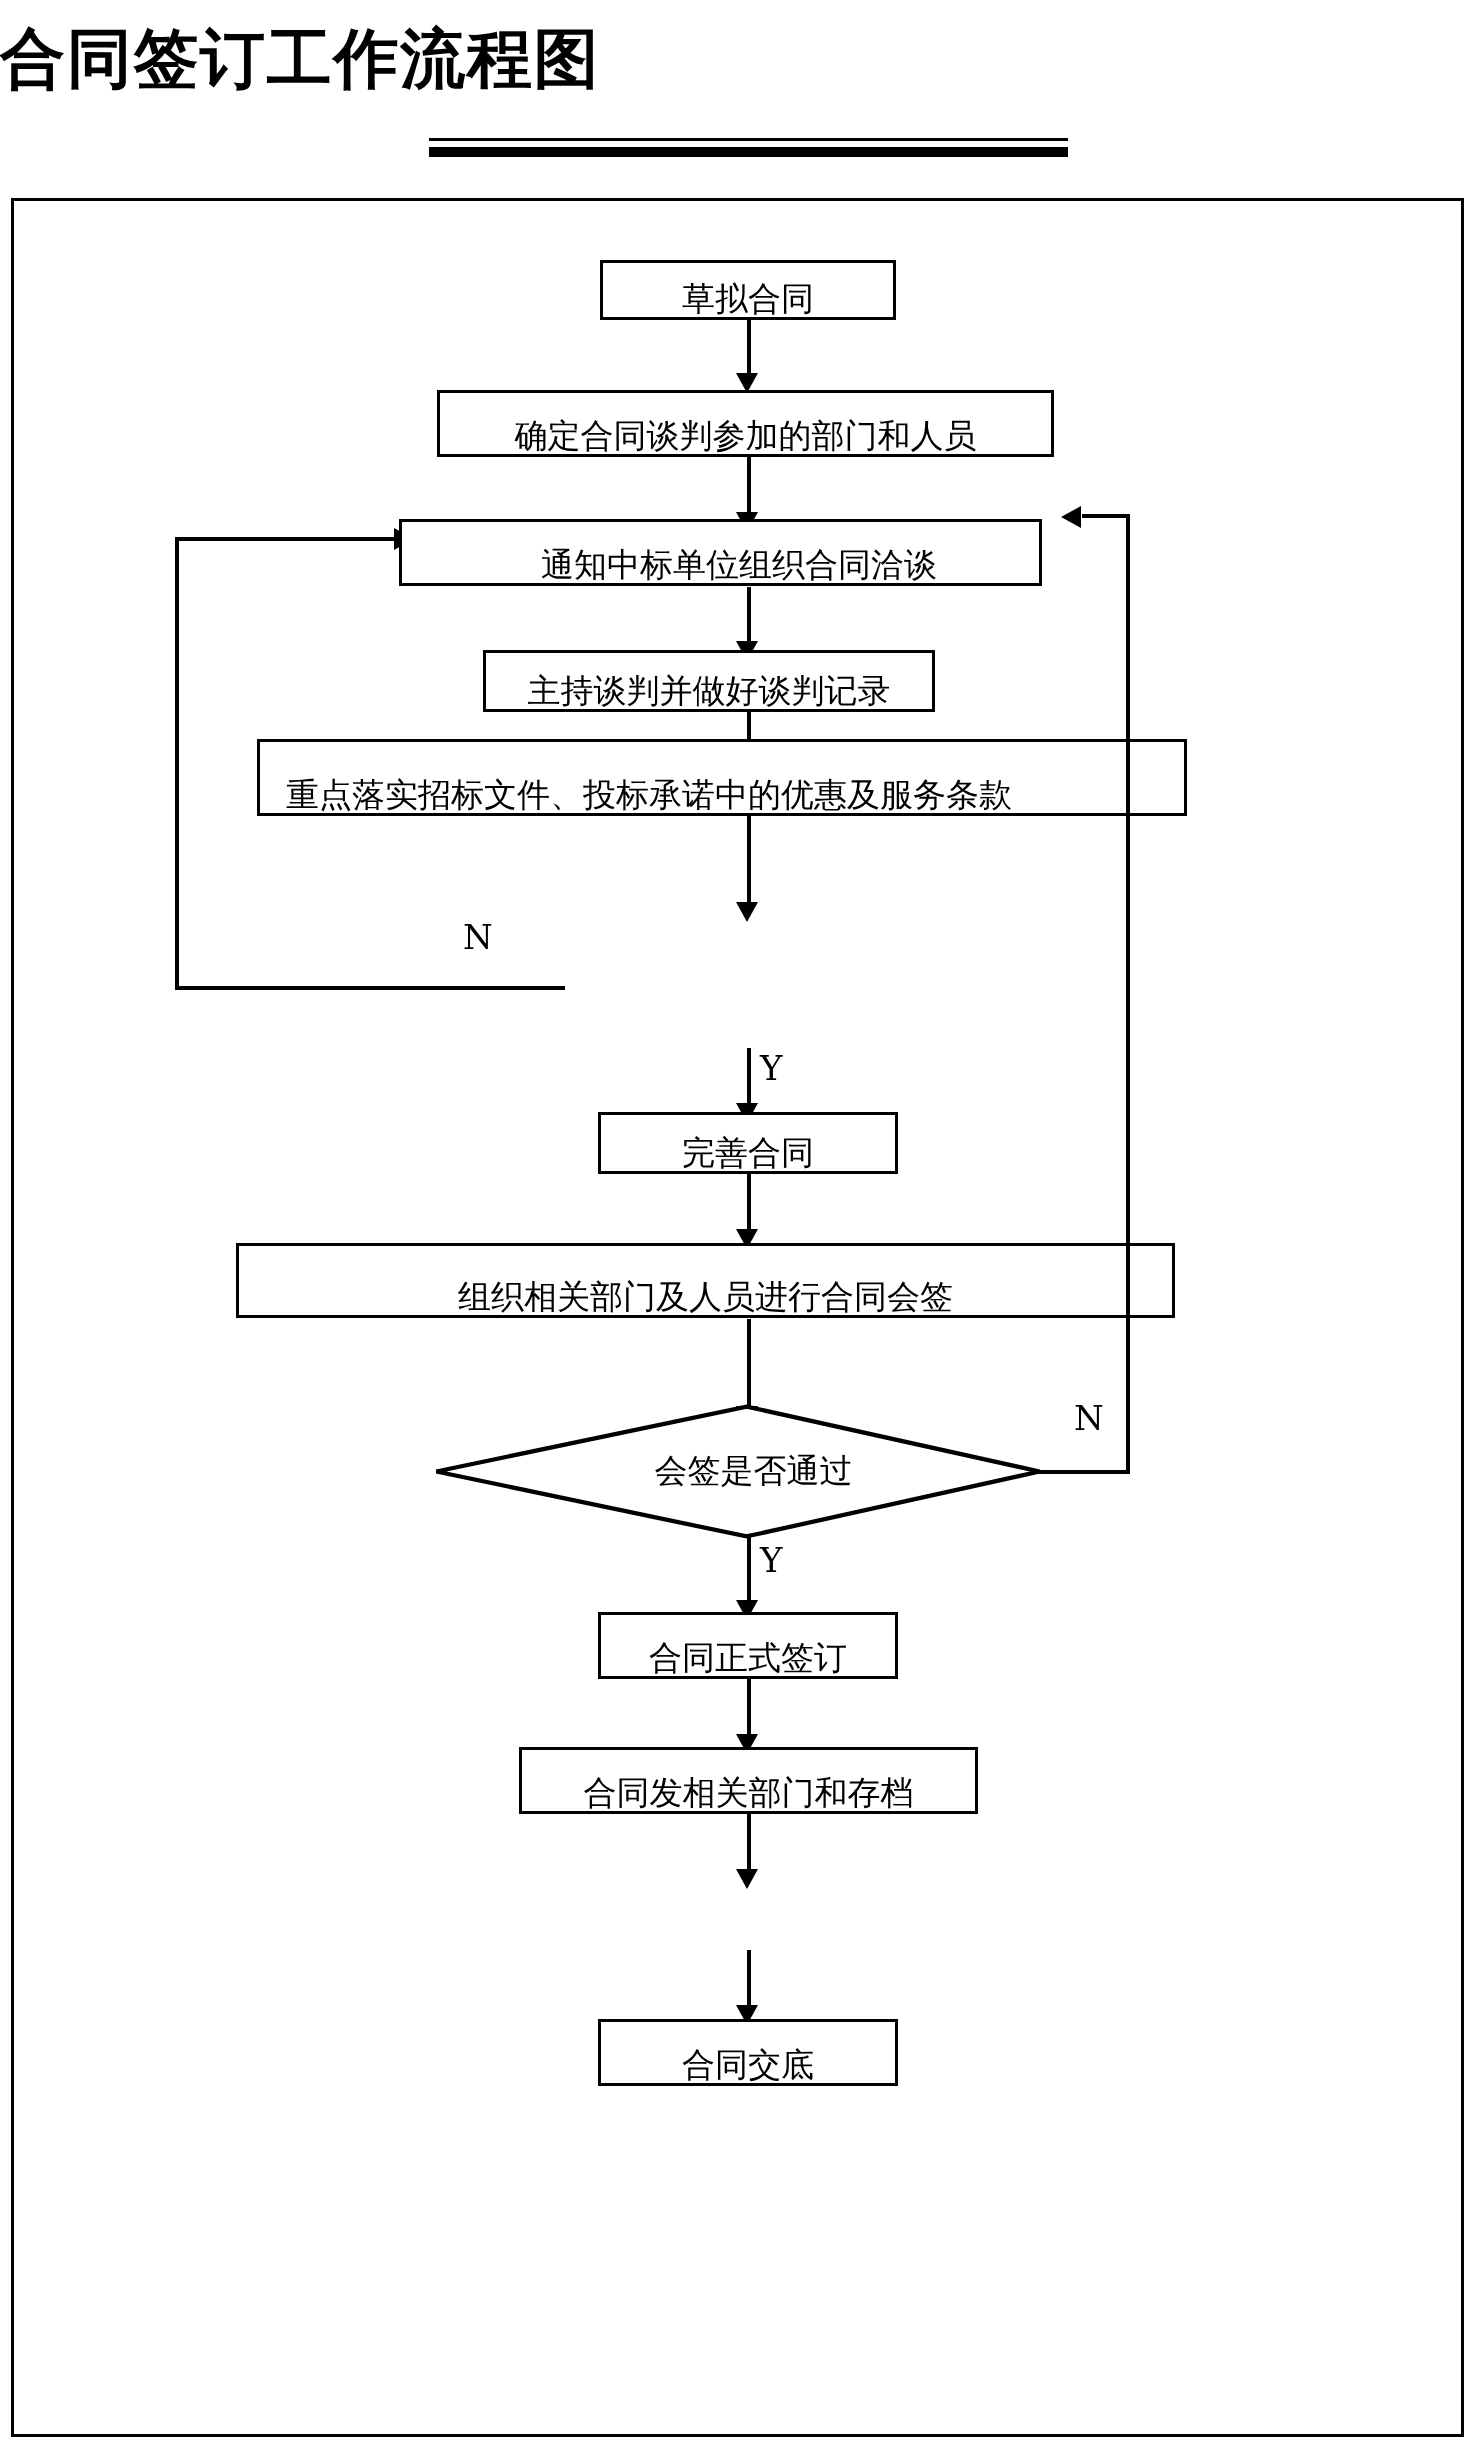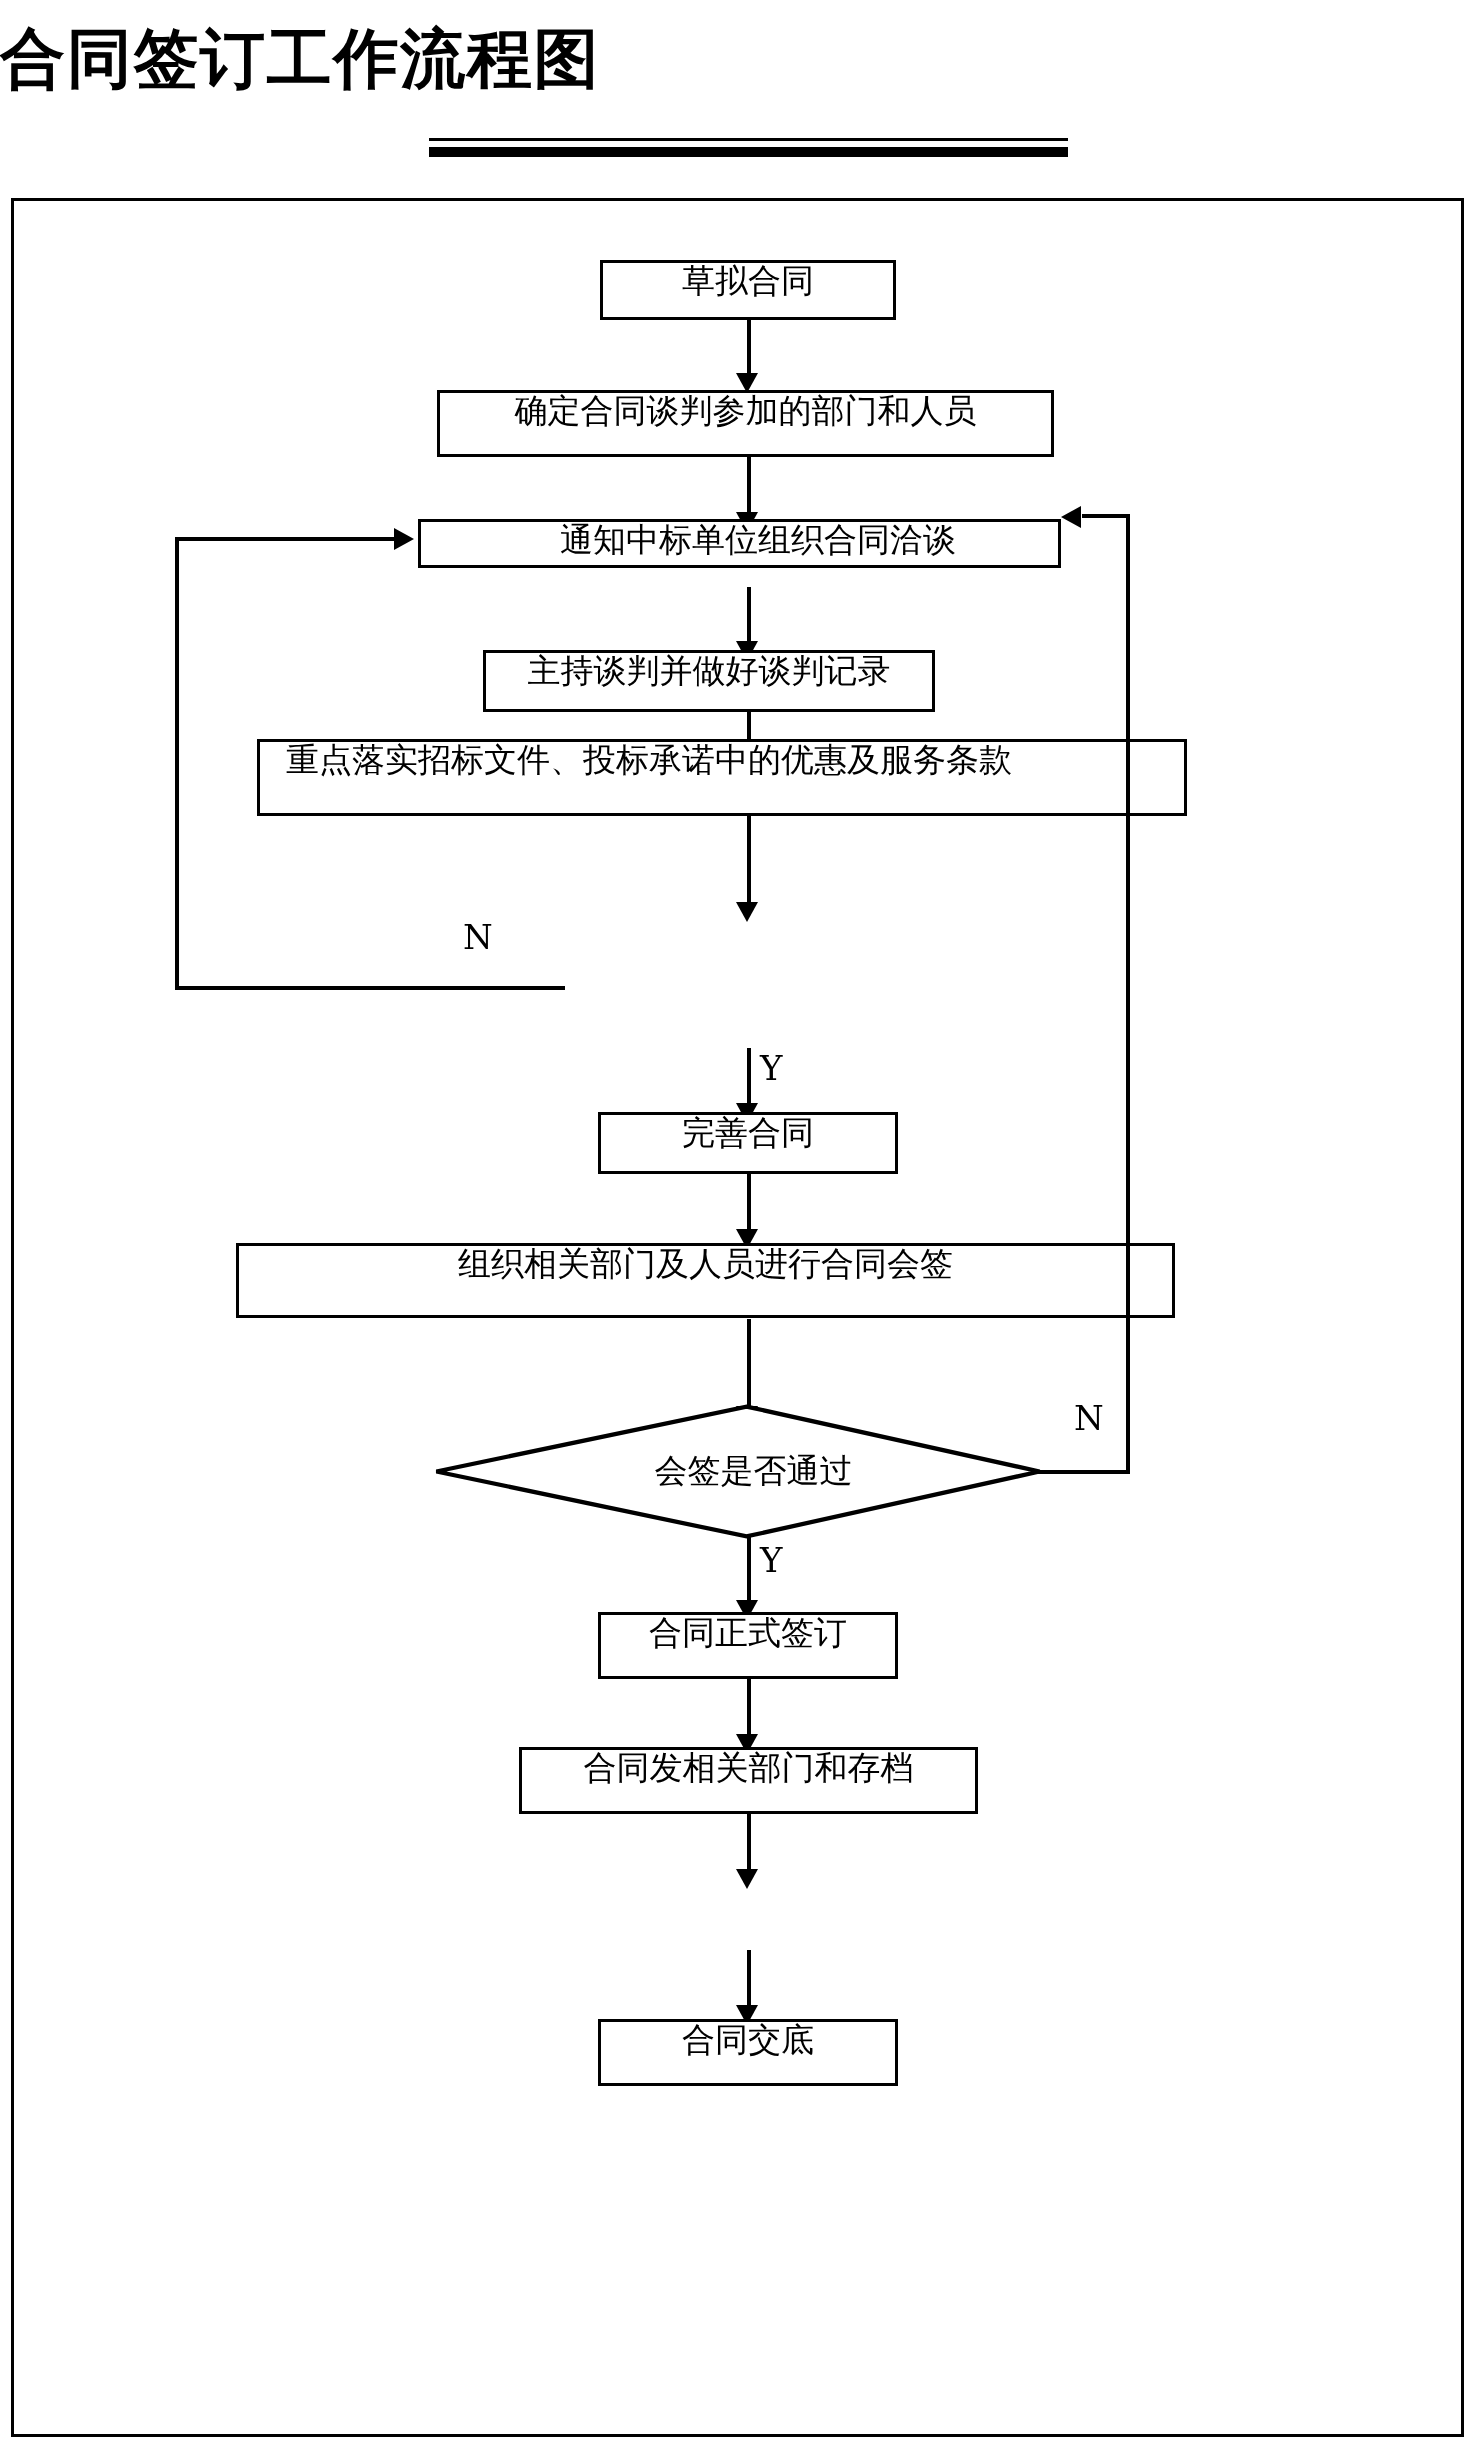--- a/index.html
+++ b/index.html
@@ -59,21 +59,21 @@
     background: #ffffff;
   }
 
   
   .node {
     position: absolute;
     border: 3.4px solid #000000;
     background: #ffffff;
     box-sizing: border-box;
     display: flex;
-    align-items: flex-start;
+    align-items: flex-end;
     justify-content: center;
     color: #000000;
     font-size: 33px;
     line-height: 1.1;
     white-space: nowrap;
     z-index: 5;
   }
 
   
   .vline {
@@ -159,21 +159,21 @@
   <div class="vline" style="left:747px; top:320px; height:62px;"></div>
   <div class="arrow-down" style="left:736px; top:373px;"></div>
 
   <div class="node" style="left:437px; top:390px; width:617px; height:67px;">
     <span>确定合同谈判参加的部门和人员</span>
   </div>
 
   <div class="vline" style="left:747px; top:457px; height:65px;"></div>
   <div class="arrow-down" style="left:736px; top:512px;"></div>
 
-  <div class="node" style="left:418px; top:519px; width:643px; height:49px;padding-left:37px;">
+  <div class="node" style="left:399px; top:519px; width:643px; height:67px;padding-left:37px;">
     <span>通知中标单位组织合同洽谈</span>
   </div>
 
   <div class="vline" style="left:747px; top:587px; height:65px;"></div>
   <div class="arrow-down" style="left:736px; top:641px;"></div>
 
   <div class="node" style="left:483px; top:650px; width:452px; height:62px;">
     <span>主持谈判并做好谈判记录</span>
   </div>
 

